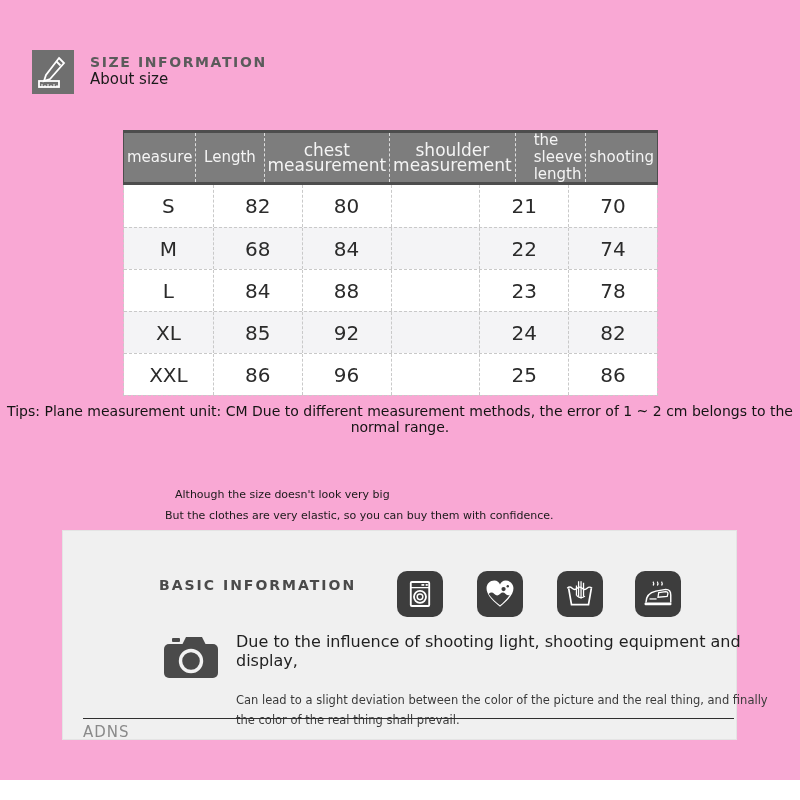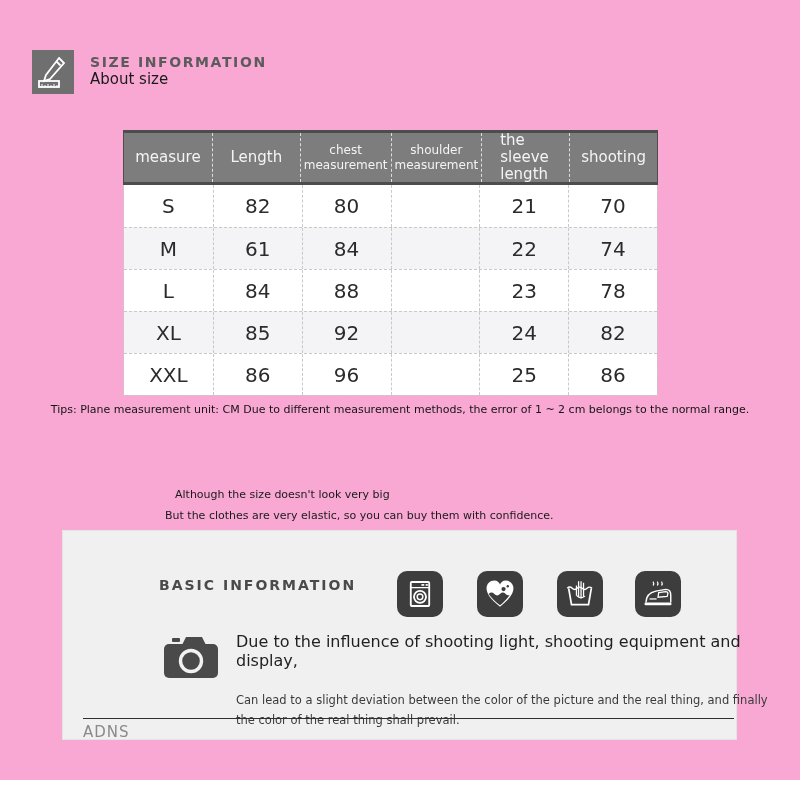--- a/index.html
+++ b/index.html
@@ -13,30 +13,30 @@
   .hdr-sub   { position:absolute; left:90px; top:70px; font-size:15px; color:#1b1b1b; }
 
   
   .size-table { position:absolute; left:123px; top:130px; width:535px; }
   .t-head { display:grid; grid-template-columns:repeat(6,1fr); background:#7d7d7d;
             border-top:3px solid #4d4d4d; border-bottom:3px solid #4d4d4d;
             border-left:1px solid #4d4d4d; border-right:1px solid #4d4d4d; }
   .th { height:49px; display:flex; align-items:center; justify-content:center; text-align:center;
         color:#f4f4f4; font-size:15px; line-height:17px; padding:0 3px; }
   .th + .th { border-left:1px dashed rgba(255,255,255,.75); }
-  .th.small { font-size:12px; line-height:15px; }
+  .th.small { font-size:17px; line-height:15px; }
   .th.left  { justify-content:flex-start; text-align:left; padding-left:18px; }
   .t-body { border-left:1px dashed #c9c9c9; border-right:1px dashed #c9c9c9; border-bottom:1px dashed #c9c9c9; }
   .tr { display:grid; grid-template-columns:repeat(6,1fr); height:42px; background:#ffffff; }
   .tr.alt { background:#f4f4f6; }
   .tr + .tr { border-top:1px dashed #c9c9c9; }
   .td { display:flex; align-items:center; justify-content:center; font-size:20px; color:#2b2b2b; }
   .td + .td { border-left:1px dashed #c9c9c9; }
 
-  .tips { position:absolute; left:0; top:403px; width:800px; text-align:center; font-size:11px; color:#141414; }
+  .tips { position:absolute; left:0; top:403px; width:800px; text-align:center; font-size:14px; color:#141414; }
 
   
   .elastic { position:absolute; left:165px; top:484px; font-size:11px; color:#1a1a1a; line-height:21px; }
   .elastic .l1 { text-indent:10px; }
 
   
   .basic-box { position:absolute; left:62px; top:530px; width:675px; height:210px; background:#f0f0f0; border:1px solid #e4e4e4; }
   .basic-title { position:absolute; left:96px; top:46px; font-size:14px; font-weight:bold; letter-spacing:2px; color:#4a4a4a; }
   .care-icon { position:absolute; top:40px; width:46px; height:46px; background:#3d3d3d; border-radius:10px; display:flex; align-items:center; justify-content:center; }
   .ci-1 { left:334px; } .ci-2 { left:414px; } .ci-3 { left:494px; } .ci-4 { left:572px; }
@@ -78,21 +78,21 @@
       <div class="tr">
         <div class="td">S</div>
         <div class="td">82</div>
         <div class="td">80</div>
         <div class="td"></div>
         <div class="td">21</div>
         <div class="td">70</div>
       </div>
       <div class="tr alt">
         <div class="td">M</div>
-        <div class="td">61</div>
+        <div class="td">68</div>
         <div class="td">84</div>
         <div class="td"></div>
         <div class="td">22</div>
         <div class="td">74</div>
       </div>
       <div class="tr">
         <div class="td">L</div>
         <div class="td">84</div>
         <div class="td">88</div>
         <div class="td"></div>

